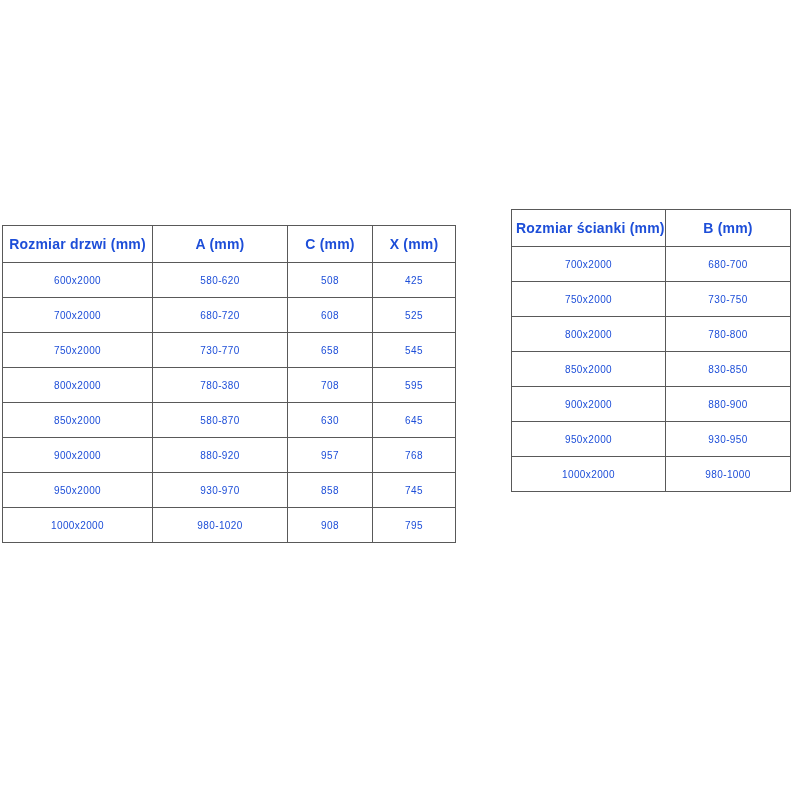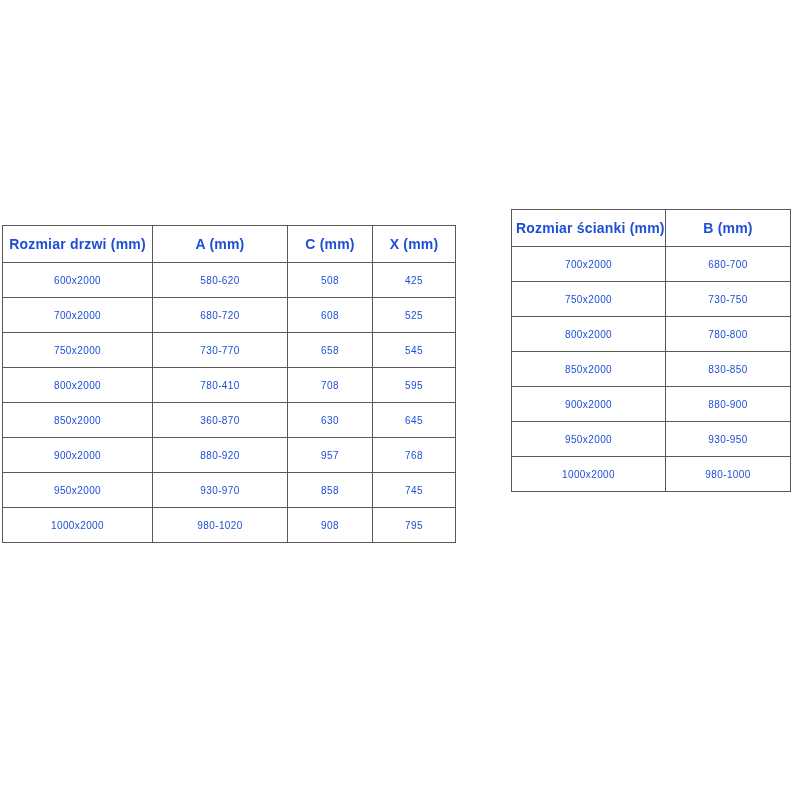--- a/index.html
+++ b/index.html
@@ -94,27 +94,27 @@
         <td>525</td>
       </tr>
       <tr>
         <td>750x2000</td>
         <td>730-770</td>
         <td>658</td>
         <td>545</td>
       </tr>
       <tr>
         <td>800x2000</td>
-        <td>780-410</td>
+        <td>780-380</td>
         <td>708</td>
         <td>595</td>
       </tr>
       <tr>
         <td>850x2000</td>
-        <td>360-870</td>
+        <td>580-870</td>
         <td>630</td>
         <td>645</td>
       </tr>
       <tr>
         <td>900x2000</td>
         <td>880-920</td>
         <td>957</td>
         <td>768</td>
       </tr>
       <tr>

